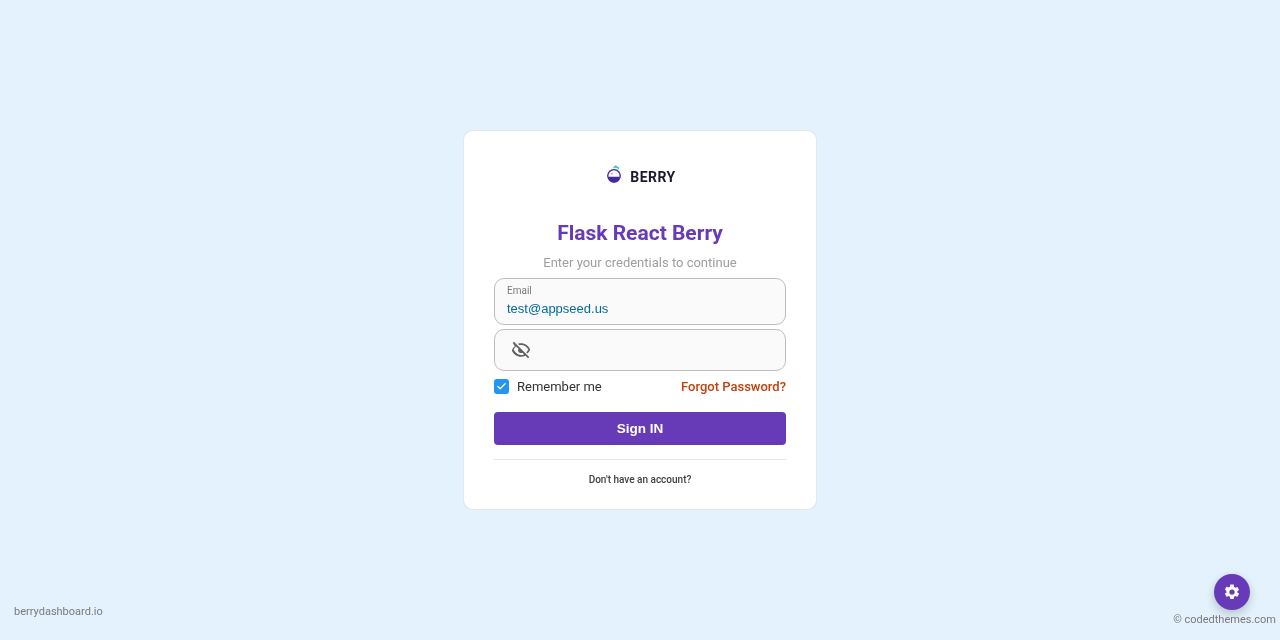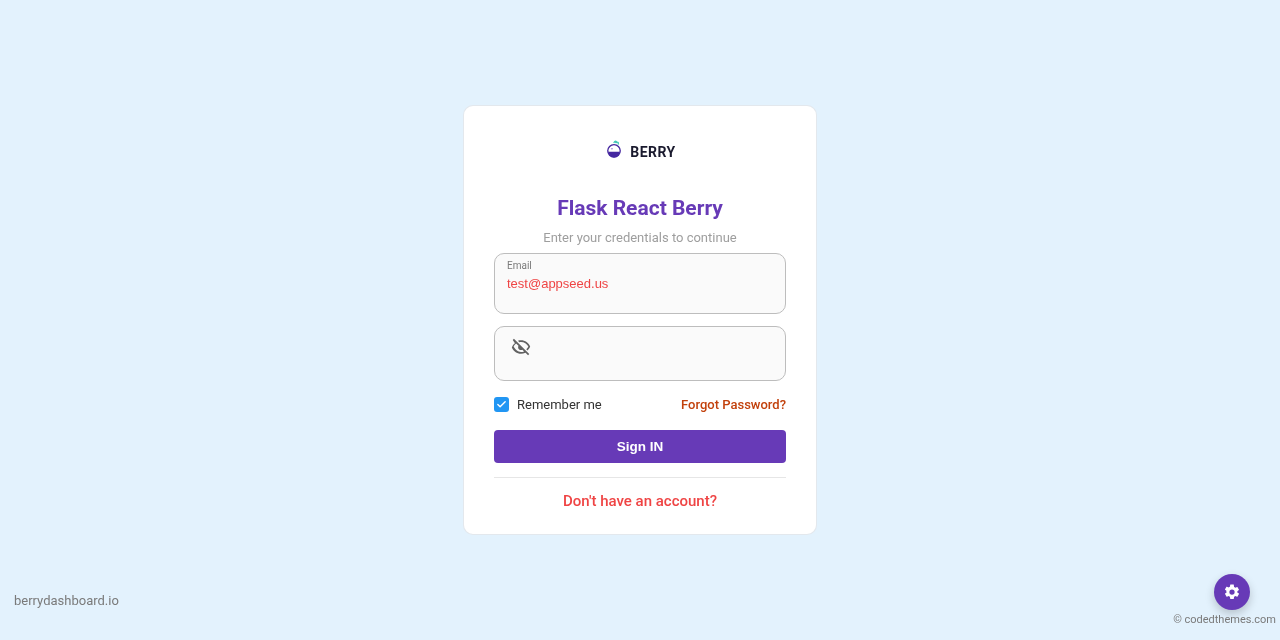--- a/index.html
+++ b/index.html
@@ -53,41 +53,41 @@
     font-size: 13px;
     color: #9e9e9e;
     margin-bottom: 8px;
     text-align: center;
   }
   .field {
     width: 100%;
     border: 1px solid #bdbdbd;
     border-radius: 10px;
     background: #fafafa;
-    padding: 6px 12px 19px 12px;
-    margin-bottom: 12px;
+    padding: 6px 12px 6px 12px;
+    margin-bottom: 4px;
     position: relative;
     display: flex;
     align-items: center;
   }
   .field-inner { flex: 1; }
   .field-label {
     font-size: 10px;
     color: #7a7a7a;
     display: block;
     line-height: 1.2;
     margin-bottom: 1px;
   }
   .field-input {
     width: 100%;
     border: none;
     background: transparent;
     outline: none;
     font-size: 13px;
-    color: #ef4444;
+    color: #0369a1;
     line-height: 1.4;
   }
   .pw-dots {
     font-size: 12px;
     letter-spacing: 1px;
     color: #222;
   }
   .eye-btn {
     width: 28px;
     height: 28px;
@@ -145,33 +145,33 @@
     cursor: pointer;
     margin-bottom: 14px;
   }
   .divider {
     width: 100%;
     height: 1px;
     background: #e6e6e6;
     margin-bottom: 14px;
   }
   .signup-link {
-    font-size: 15px;
-    color: #ef4444;
+    font-size: 10px;
+    color: #404040;
     text-align: center;
     cursor: pointer;
     text-decoration: none;
     font-weight: 500;
     margin-bottom: 6px;
   }
   .footer-left {
     position: absolute;
     left: 14px;
-    bottom: 32px;
-    font-size: 13px;
+    bottom: 22px;
+    font-size: 11px;
     color: #7a7a7a;
   }
   .footer-right {
     position: absolute;
     right: 4px;
     bottom: 14px;
     font-size: 11px;
     color: #7a7a7a;
   }
   .fab {

